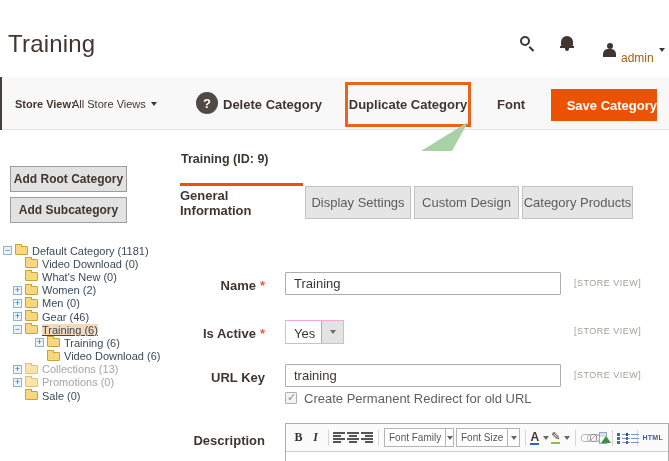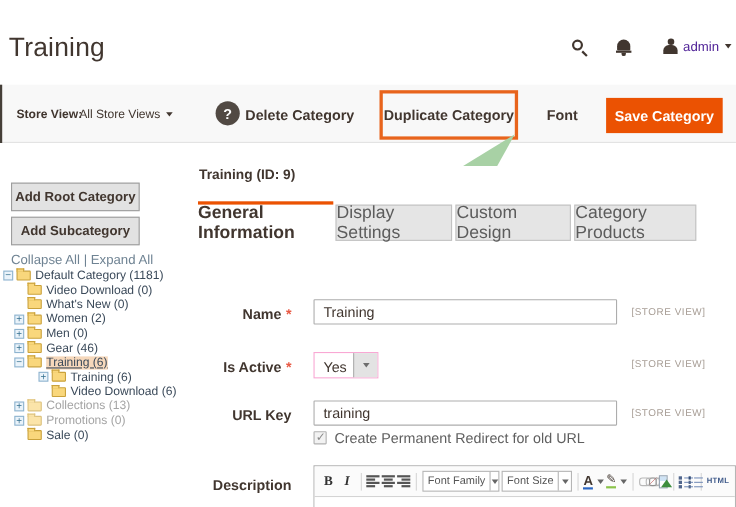--- a/index.html
+++ b/index.html
@@ -17,35 +17,35 @@
   .search-ico .lens { position:absolute; left:0; top:0; width:10px; height:10px; border:2px solid #41362f; border-radius:50%; }
   .search-ico .handle { position:absolute; left:10px; top:10px; width:6px; height:2px; background:#41362f; transform:rotate(45deg); transform-origin:0 0; }
   .bell-ico { left:560px; top:36px; width:14px; height:15px; }
   .bell-ico .body { position:absolute; left:1px; top:0; width:12px; height:10px; background:#41362f; border-radius:6px 6px 1px 1px; }
   .bell-ico .rim { position:absolute; left:0; top:10px; width:14px; height:2px; background:#41362f; }
   .bell-ico .clap { position:absolute; left:5px; top:12px; width:4px; height:3px; background:#41362f; border-radius:0 0 2px 2px; }
   .admin-group { left:603px; top:35px; display:flex; align-items:center; gap:5px; cursor:pointer; }
   .person-ico { position:relative; width:13px; height:14px; }
   .person-ico .head { position:absolute; left:3.5px; top:0; width:6px; height:6px; background:#41362f; border-radius:50%; }
   .person-ico .bodyp { position:absolute; left:0; top:6px; width:13px; height:8px; background:#41362f; border-radius:5px 5px 0 0; }
-  .admin-label { font-size:12px; color:#4c1d95; }
+  .admin-label { font-size:12px; color:#a16207;margin-top:16px; }
   .caret { width:0; height:0; border-left:4px solid transparent; border-right:4px solid transparent; border-top:5px solid #41362f; }
   .caret.sm { border-left-width:3.5px; border-right-width:3.5px; border-top-width:4px; }
 
   
   .bar { left:0; top:77px; width:669px; height:53px; background:#f8f8f8; border-bottom:1px solid #e3e3e3; }
   .dark-sliver { left:0; top:77px; width:2px; height:53px; background:#453f38; }
   .sv-label { left:15px; top:98px; font-size:11px; font-weight:bold; color:#41362f; }
   .sv-value { left:72px; top:98px; font-size:11px; color:#41362f; display:flex; align-items:center; gap:5px; cursor:pointer; }
   .help-btn { left:196px; top:92px; width:22px; height:22px; background:#514943; color:#fff; border-radius:50%; font-size:13px; font-weight:bold; display:flex; align-items:center; justify-content:center; cursor:pointer; }
   .txt-btn { font-size:13px; font-weight:bold; color:#41362f; cursor:pointer; background:none; border:none; font-family:inherit; }
   .delete-btn { left:223px; top:97px; }
   .dup-box { left:345px; top:82px; width:126px; height:45px; border:3px solid #e8641c; display:flex; align-items:center; justify-content:center; }
   .reset-btn { left:497px; top:97px; }
-  .save-btn { left:551px; top:89px; width:106px; height:32px; background:#eb5202; color:#fff; font-size:13px; font-weight:bold; border:none; cursor:pointer; font-family:inherit; }
+  .save-btn { left:551px; top:89px; width:106px; height:32px; background:#eb5202; color:#fff; font-size:13px; font-weight:bold; border:none; cursor:pointer; font-family:inherit;text-align:right; }
 
   
   .pointer-svg { left:412px; top:118px; z-index:6; }
   .bubble { left:334px; top:143px; width:147px; padding:8px 6px 9px; background:#a8d1a5; border-radius:9px; z-index:6;
             font-size:12px; line-height:1.32; color:#3e4742; text-align:center; }
 
   
   .side-btn { left:10px; width:117px; height:26px; background:#e2e2e2; border:1px solid #9d9d9d; font-size:12px; font-weight:600; color:#41362f; cursor:pointer; font-family:inherit; }
   .add-root { top:166px; }
   .add-sub { top:197px; }
@@ -57,21 +57,21 @@
   .tree-row.selected .tree-label { background:#f6d8bb; text-decoration:underline; }
   .expander { width:9px; height:9px; margin-right:3px; background:#eaf3fa; border:1px solid #8fb4cf; color:#34708f;
               font-size:9px; line-height:7px; text-align:center; flex:0 0 9px; cursor:pointer; }
   .exp-spacer { width:12px; flex:0 0 12px; }
   .folder-icon { position:relative; width:13px; height:9px; margin-right:4px; background:#f9d77c; border:1px solid #caa23c; border-radius:1px; flex:0 0 13px; }
   .folder-icon::before { content:""; position:absolute; left:-1px; top:-3px; width:5px; height:2px; background:#f9d77c; border:1px solid #caa23c; border-bottom:none; }
   .muted .folder-icon { opacity:.65; }
 
   
   .content-heading { left:181px; top:152px; font-size:12.5px; font-weight:600; color:#41362f; }
-  .tab { position:absolute; display:flex; align-items:center; justify-content:center; font-size:16px; cursor:pointer; z-index:1; }
+  .tab { position:absolute; display:flex; align-items:center; justify-content:center; font-size:13px; cursor:pointer; z-index:1; }
   .tab.active { left:180px; top:183px; width:123px; height:36px; background:#fff; border-top:3px solid #eb5202; font-weight:bold; color:#41362f; }
   .tab.inactive { top:186px; height:33px; background:#e5e5e5; border:1px solid #c2c2c2; color:#5c5c5c; }
   .tab2 { left:305px; width:106px; }
   .tab3 { left:414px; width:105px; }
   .tab4 { left:522px; width:111px; }
 
   
   .f-label { position:absolute; left:160px; width:105px; text-align:right; font-size:13px; font-weight:600; color:#41362f; }
   .req { color:#e85a45; margin-left:4px; }
   .f-input { position:absolute; left:285px; width:276px; height:23px; border:1px solid #adadad; border-radius:1px;
@@ -153,23 +153,20 @@
   </div>
   <button class="abs txt-btn reset-btn">Font</button>
   <button class="abs save-btn">Save Category</button>
 
   <svg class="abs pointer-svg" width="64" height="34">
     <polygon points="56,4 40,33 9,33" fill="#a8d1a5"></polygon>
   </svg>
 
   <button class="abs side-btn add-sub">Add Subcategory</button>
   <button class="abs side-btn add-root">Add Root Category</button>
-  <div class="abs tree-links">
-    <span class="lnk">Collapse All</span><span> | </span><span class="lnk">Expand All</span>
-  </div>
   <div class="abs tree" id="tree">
       <div class="tree-row" style="padding-left: 0px;">
         <span class="expander">−</span>
         <span class="folder-icon"></span>
         <span class="tree-label">Default Category (1181)</span>
       </div>
       <div class="tree-row" style="padding-left: 10px;">
         <span class="exp-spacer"></span>
         <span class="folder-icon"></span>
         <span class="tree-label">Video Download (0)</span>

